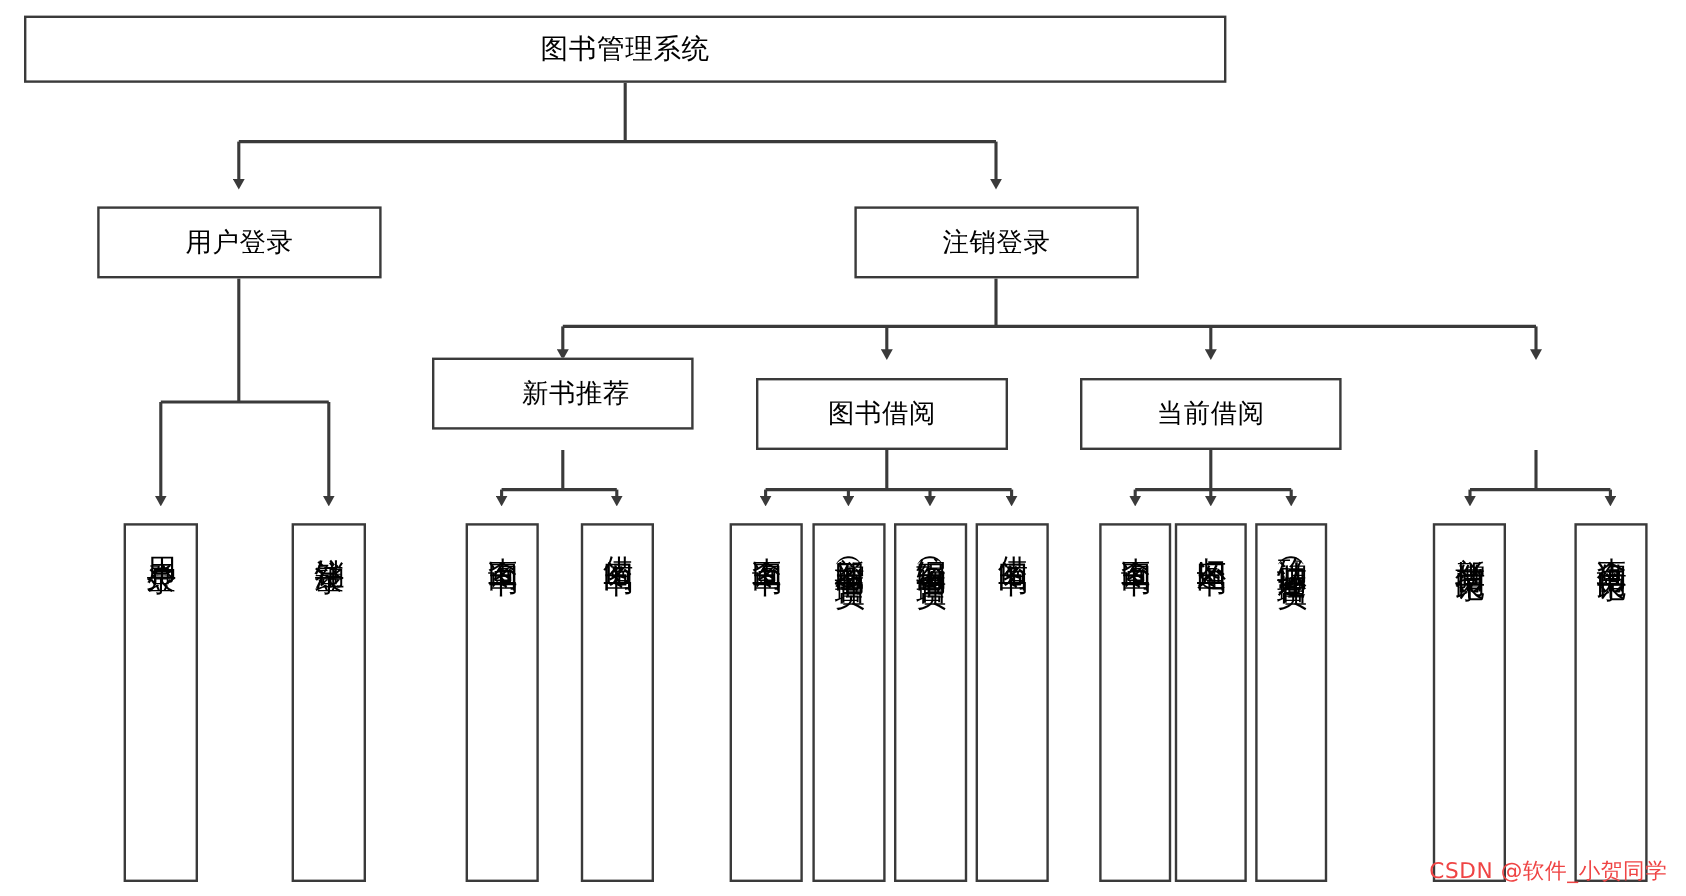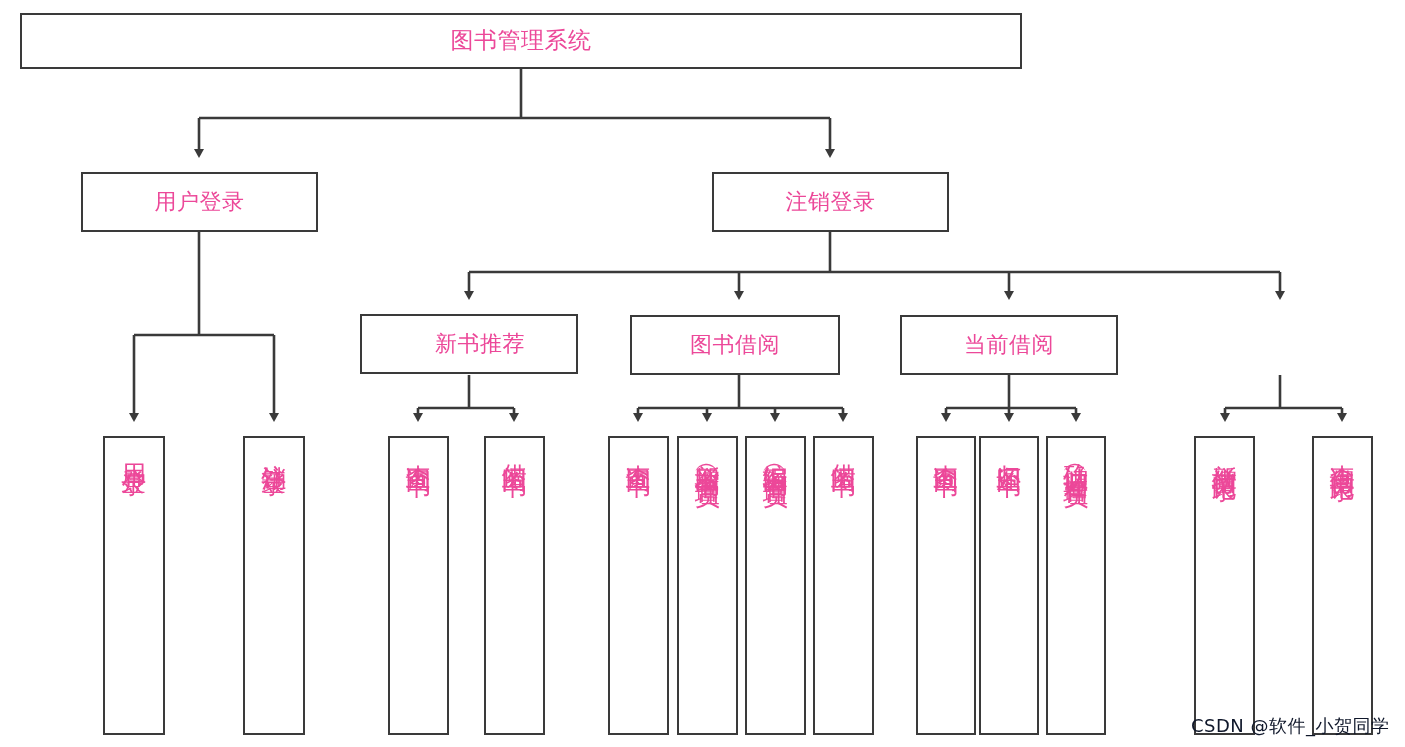--- a/index.html
+++ b/index.html
@@ -14,21 +14,21 @@
   #wires{position:absolute;left:0;top:0;width:1405px;height:747px;pointer-events:none;}
 
   .node{
     position:absolute;
     box-sizing:border-box;
     border:2px solid #3a3a3a;
     background:#ffffff;
     display:flex;
     align-items:center;
     justify-content:center;
-    color:#ec4899;
+    color:#000000;
   }
   .node .lbl{
     display:block;
     text-align:center;
     line-height:1.18;
     letter-spacing:0.5px;
   }
   
   .h-node .lbl{font-size:22px;}
   #n-root .lbl{font-size:23px;}
@@ -42,21 +42,21 @@
     line-height:1.05;
     letter-spacing:3px;
     white-space:nowrap;
     margin:0 auto;
   }
 
   #watermark{
     position:absolute;
     left:1191px;top:714px;
     font-size:18px;
-    color:#0f172a;
+    color:#ef4444;
     white-space:nowrap;
     letter-spacing:0.5px;
     font-family:"DejaVu Sans",sans-serif;
   }
 </style>
 </head>
 <body>
 
 <div id="diagram">
 
@@ -114,21 +114,21 @@
     <span class="lbl">图书管理系统</span>
   </div>
 
   <div class="node h-node" style="left:81px;top:172px;width:237px;height:60px;">
     <span class="lbl">用户登录</span>
   </div>
   <div class="node h-node" style="left:712px;top:172px;width:237px;height:60px;">
     <span class="lbl">注销登录</span>
   </div>
 
-  <div class="node h-node" style="left:360px;top:314px;width:218px;height:60px;padding-left:22px;">
+  <div class="node h-node" style="left:360px;top:298px;width:218px;height:60px;padding-left:22px;">
     <span class="lbl">新书推荐</span>
   </div>
   <div class="node h-node" style="left:630px;top:315px;width:210px;height:60px;">
     <span class="lbl">图书借阅</span>
   </div>
   <div class="node h-node" style="left:900px;top:315px;width:218px;height:60px;">
     <span class="lbl">当前借阅</span>
   </div>
 
   <div class="node v-node" style="left:103px;top:436px;width:62px;height:299px;">

